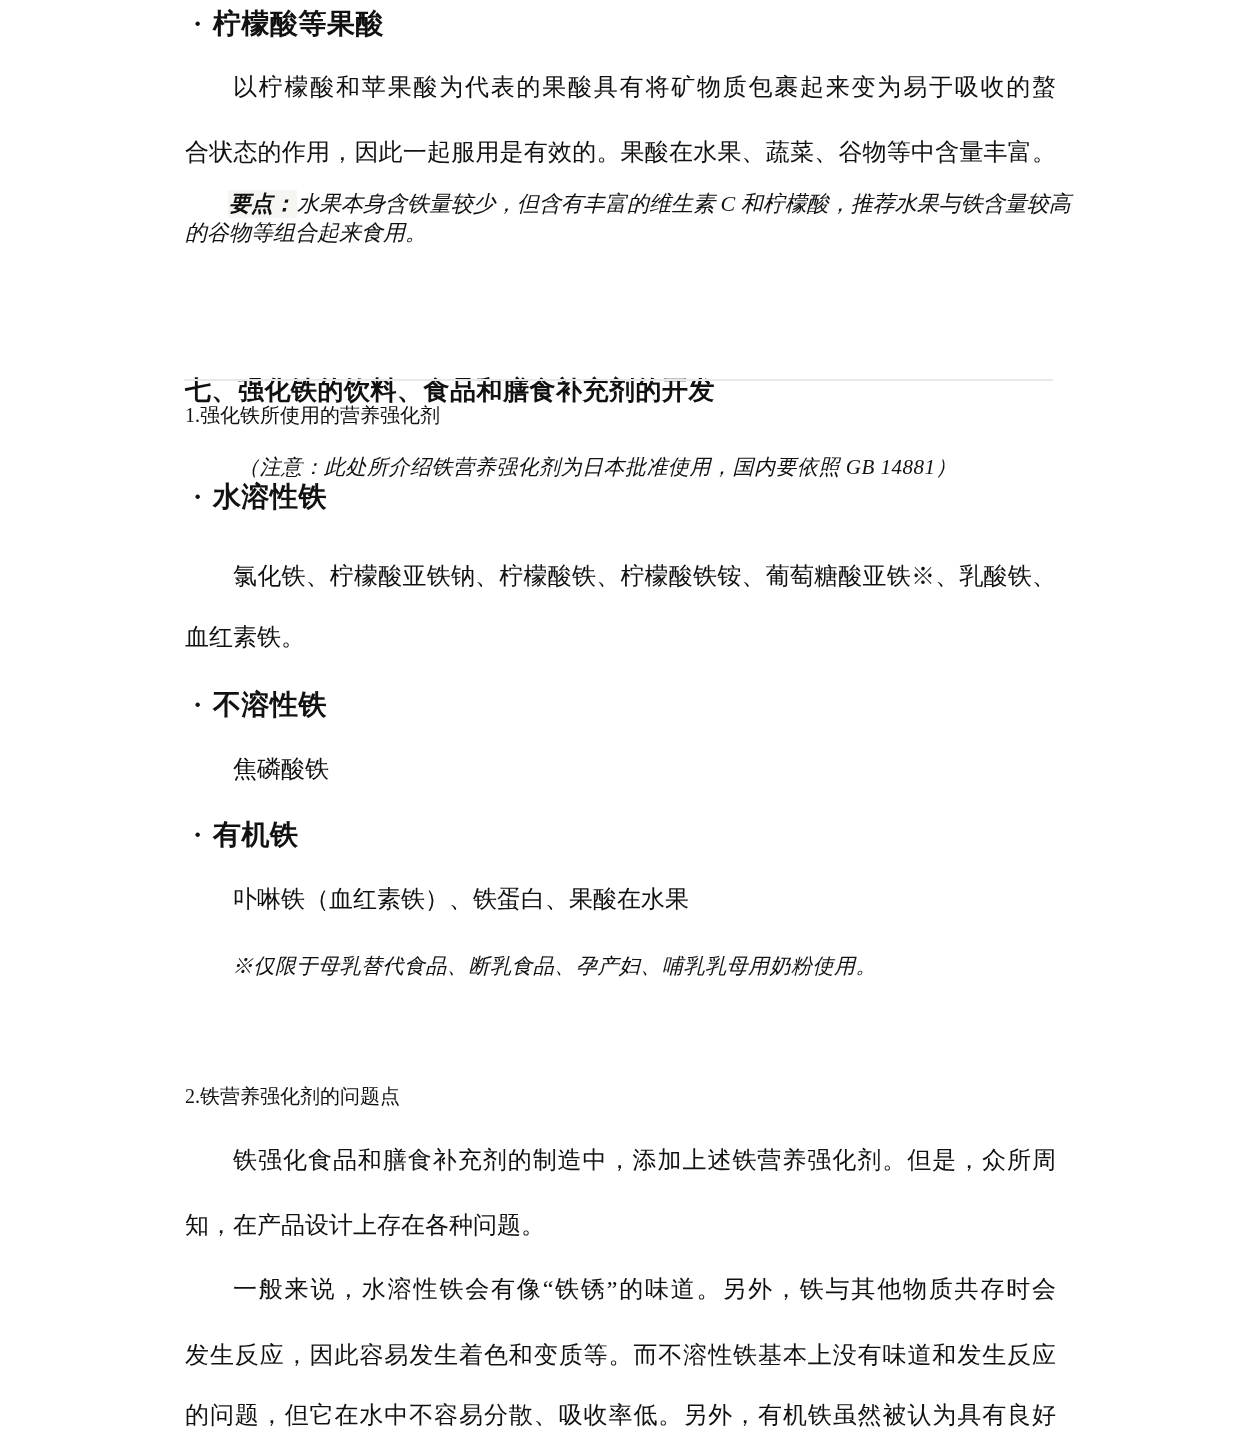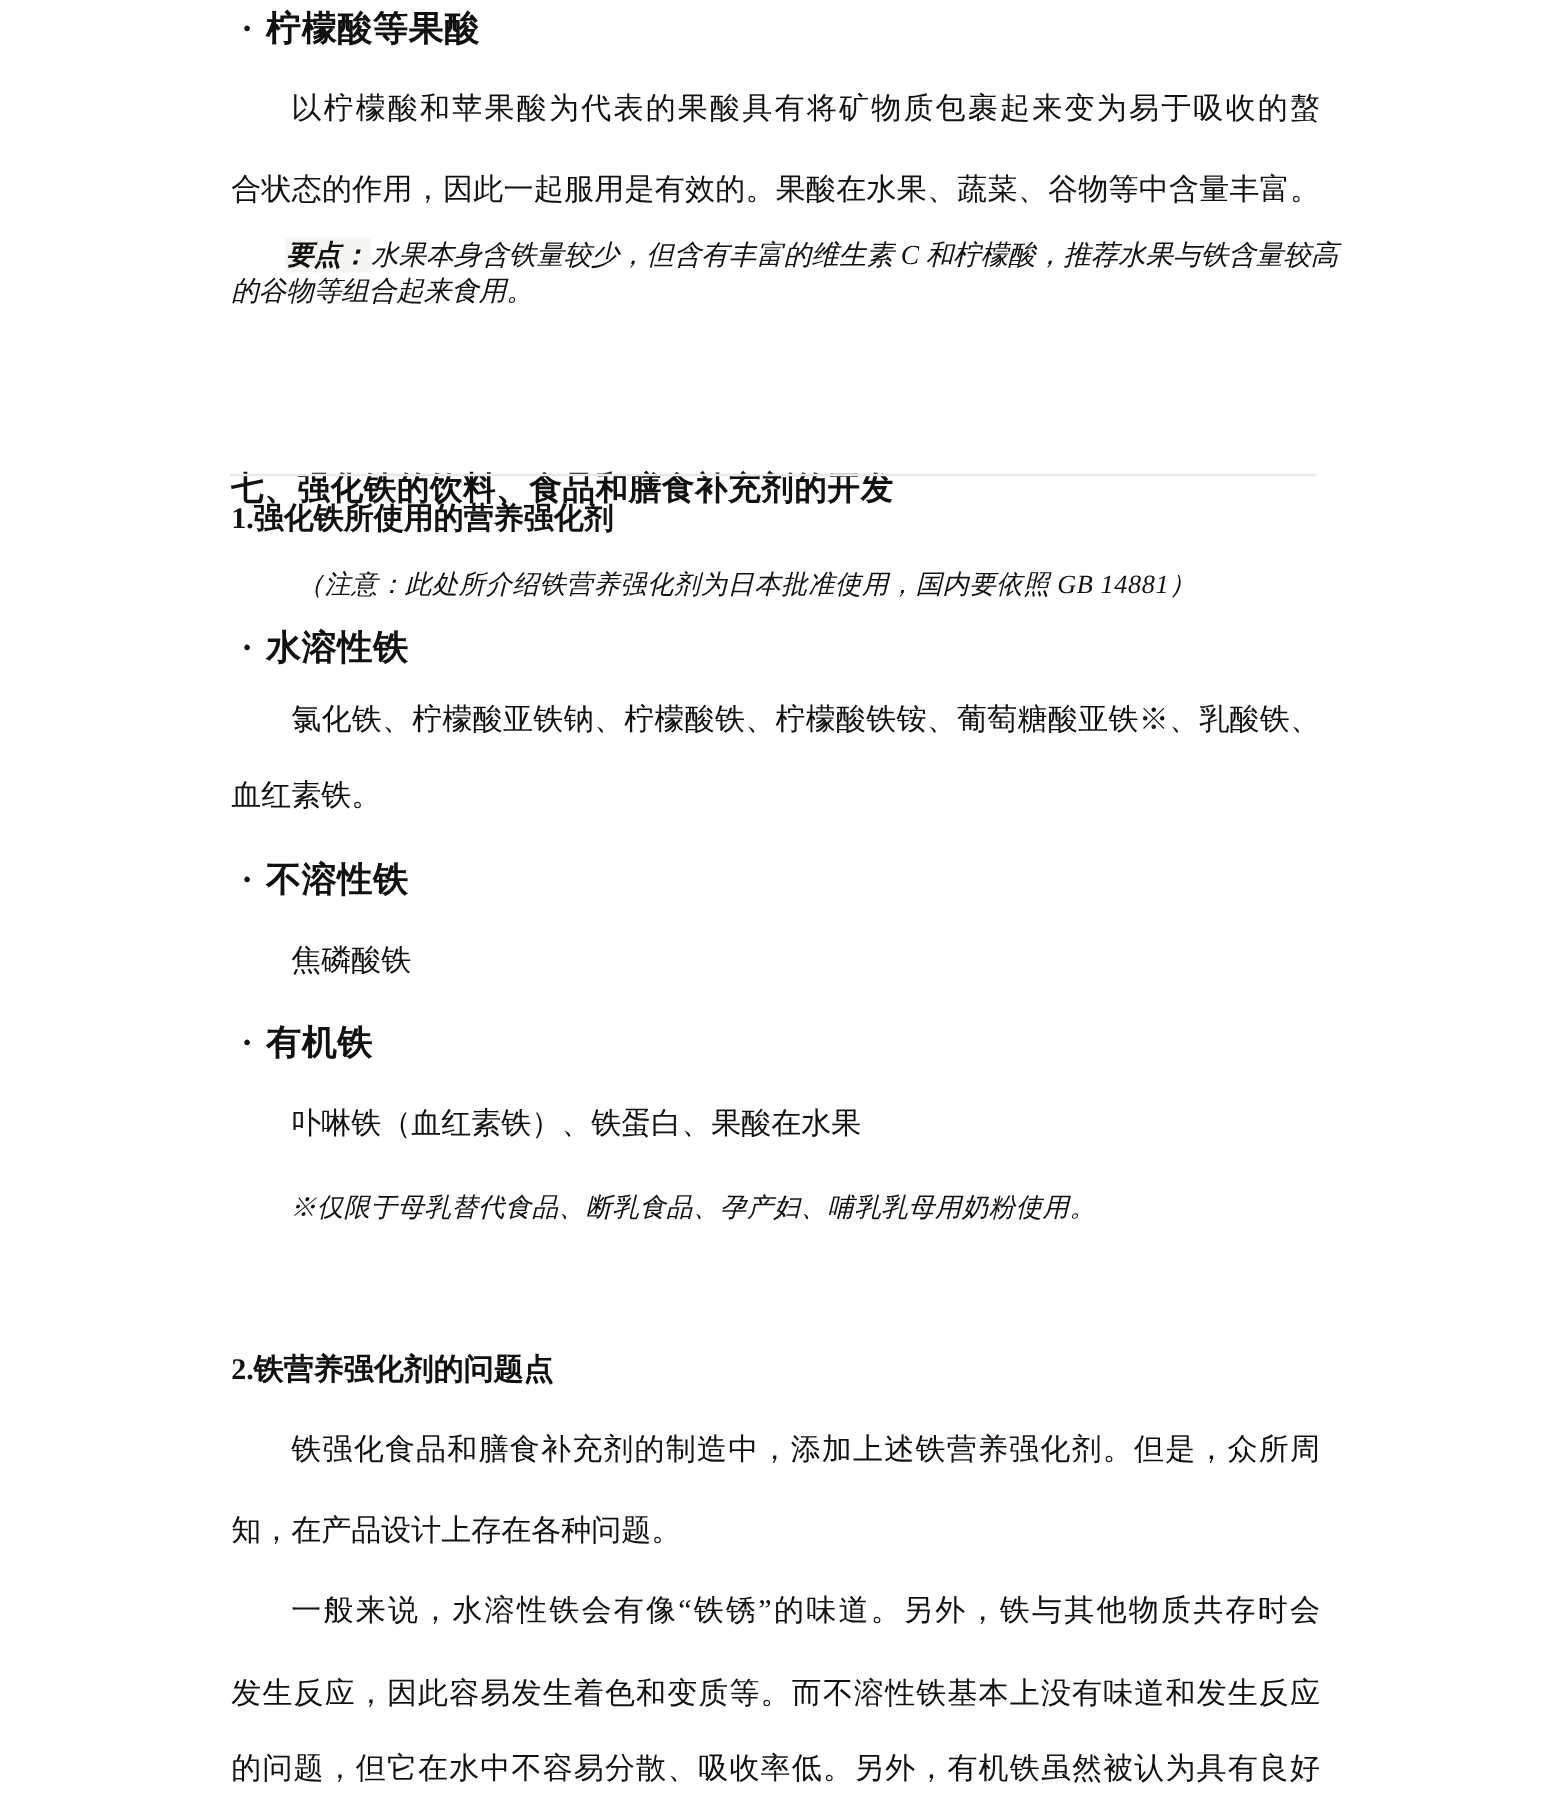--- a/index.html
+++ b/index.html
@@ -31,21 +31,21 @@
   .jf{
     text-align:justify;
     text-align-last:justify;
   }
   .ind{ text-indent:48px; }
 
   
   .h-bullet{ font-weight:bold; font-size:28px; padding-left:8px; letter-spacing:0.5px; }
   .dot{ display:inline-block; width:20px; }
   .h-major{ font-weight:bold; font-size:26px; letter-spacing:0.5px;margin-top:41px; }
-  .h-sub{ font-weight:bold; font-size:24px; letter-spacing:0px; }
+  .h-sub{ font-weight:normal; font-size:20px; letter-spacing:0px; }
 
   
   .note{ font-style:italic; font-size:21px; line-height:30px; letter-spacing:0.5px; }
   .pl-note{ padding-left:53px; }
   .pl-foot{ padding-left:47px; }
 
   
   .kp{ font-style:italic; font-size:22px; line-height:29px; }
   .kp1{ padding-left:43px; }
   .kp-label{
@@ -78,21 +78,21 @@
     <span class="kp-label">要点：</span><span>水果本身含铁量较少，但含有丰富的维生素 C 和柠檬酸，推荐水果与铁含量较高</span>
   </div>
   <div class="ln kp" style="top:218px">的谷物等组合起来食用。</div>
 
   <div class="ln h-major" style="top:333px">七、强化铁的饮料、食品和膳食补充剂的开发</div>
   <div class="rule" style="top:379px"></div>
 
   <div class="ln h-sub" style="top:398px">1.强化铁所使用的营养强化剂</div>
   <div class="ln note pl-note" style="top:452px">（注意：此处所介绍铁营养强化剂为日本批准使用，国内要依照 GB 14881）</div>
 
-  <div class="ln h-bullet" style="top:502px">
+  <div class="ln h-bullet" style="top:480px">
     <span class="dot">·</span><span>水溶性铁</span>
   </div>
   <div class="ln jf ind" style="top:559px">氯化铁、柠檬酸亚铁钠、柠檬酸铁、柠檬酸铁铵、葡萄糖酸亚铁※、乳酸铁、</div>
   <div class="ln" style="top:620px">血红素铁。</div>
 
   <div class="ln h-bullet" style="top:688px">
     <span class="dot">·</span><span>不溶性铁</span>
   </div>
   <div class="ln ind" style="top:752px">焦磷酸铁</div>
 

